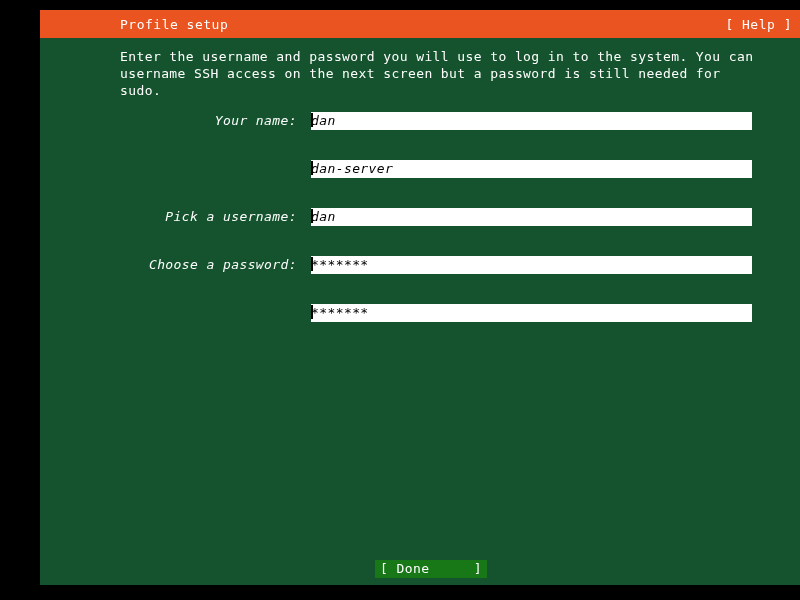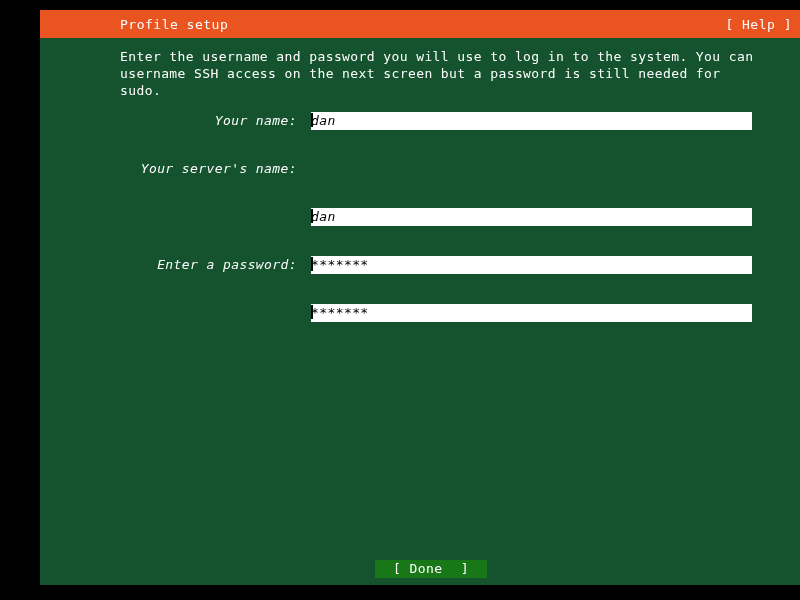--- a/index.html
+++ b/index.html
@@ -139,21 +139,21 @@
     width: 112px;
     height: 18px;
     background: #187818;
     color: #ffffff;
     font-size: 13px;
     line-height: 18px;
     letter-spacing: 0.4px;
     display: flex;
     justify-content: space-between;
     align-items: center;
-    padding: 0 18px;
+    padding: 0 5px;
     box-sizing: border-box;
     white-space: pre;
   }
 </style>
 </head>
 <body>
 
 <div id="screen">
 
   <div class="band-top"></div>
@@ -164,27 +164,28 @@
   </div>
 
   <div class="intro">Enter the username and password you will use to log in to the system. You can username SSH access on the next screen but a password is still needed for sudo.</div>
 
   <div class="form" id="form-container">
       <div class="field-row">
         <div class="field-label">Your name:</div>
         <div class="field-input"><span class="cursor"></span><span class="val">dan</span></div>
       </div>
       <div class="field-row">
-        <div class="field-label">Your server's name:</div>
+        <div class="field-input"><span class="cursor"></span><span class="val">dan-server</span></div>
       </div>
       <div class="field-row">
+        <div class="field-label">Pick a username:</div>
         <div class="field-input"><span class="cursor"></span><span class="val">dan</span></div>
       </div>
       <div class="field-row">
-        <div class="field-label">Enter a password:</div>
+        <div class="field-label">Choose a password:</div>
         <div class="field-input"><span class="cursor"></span><span class="val">*******</span></div>
       </div>
       <div class="field-row">
         <div class="field-input"><span class="cursor"></span><span class="val">*******</span></div>
       </div>
     </div>
 
   <div class="done-button">
     <span>[ Done</span>
     <span>]</span>

